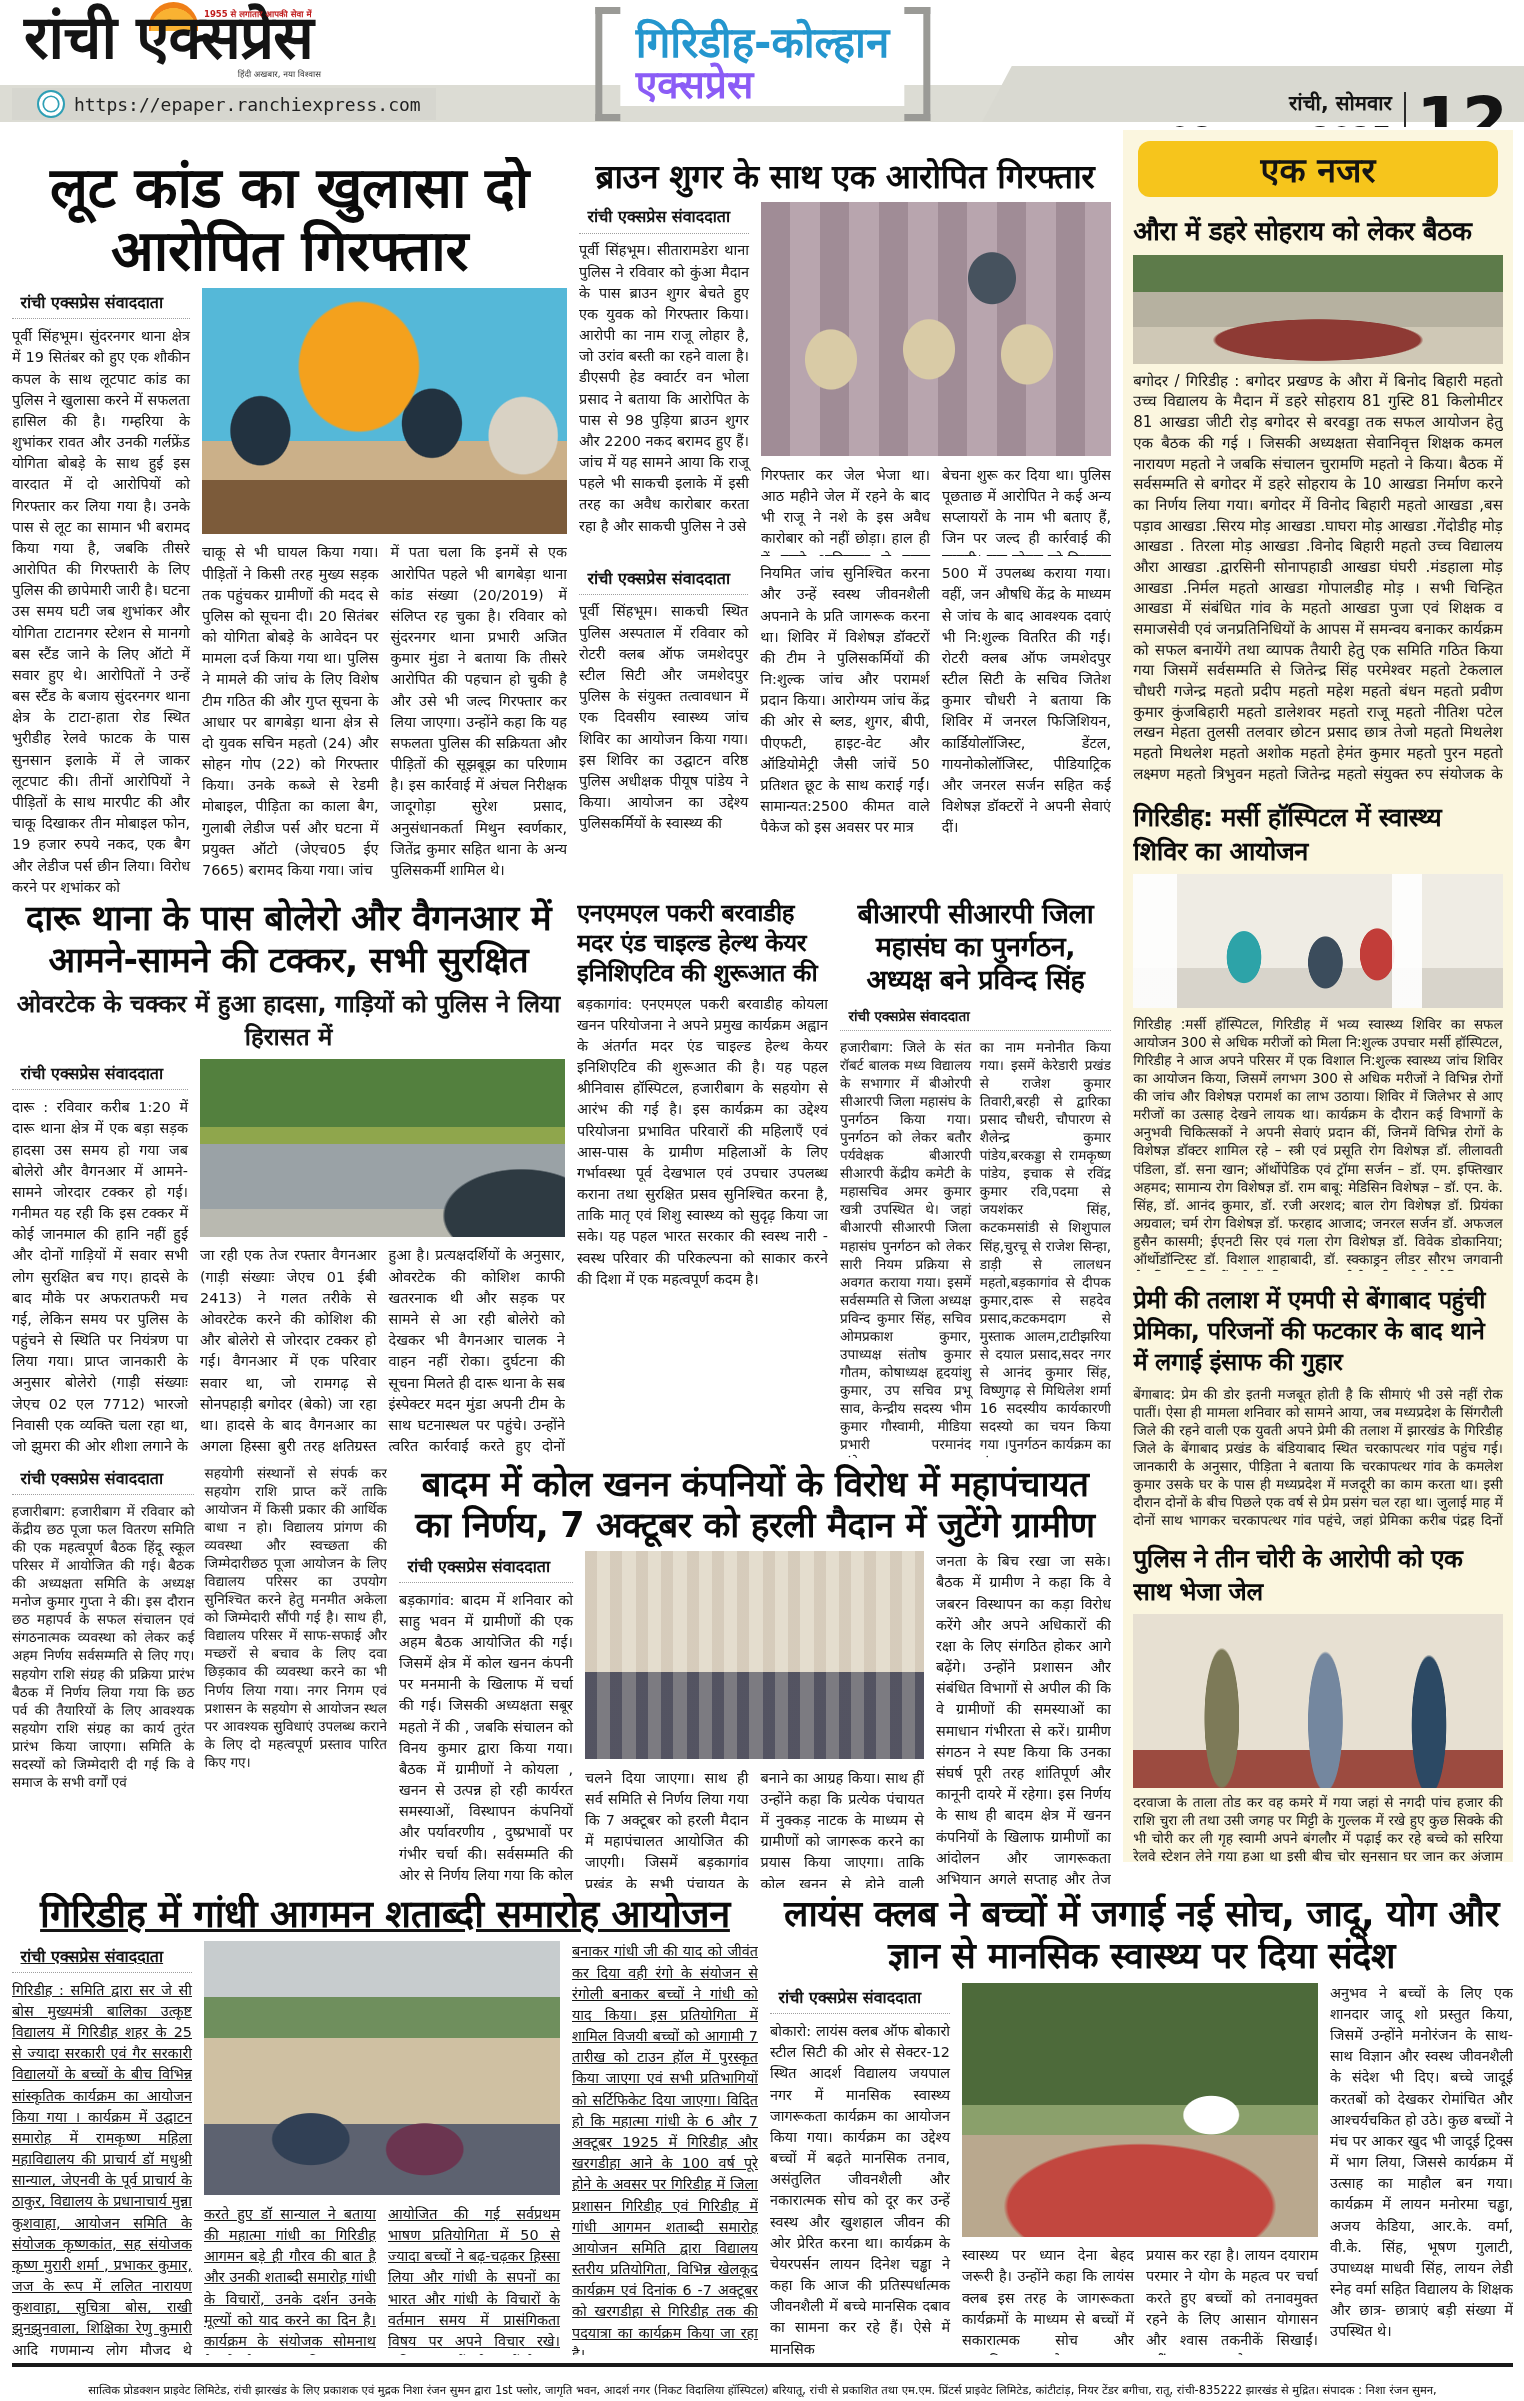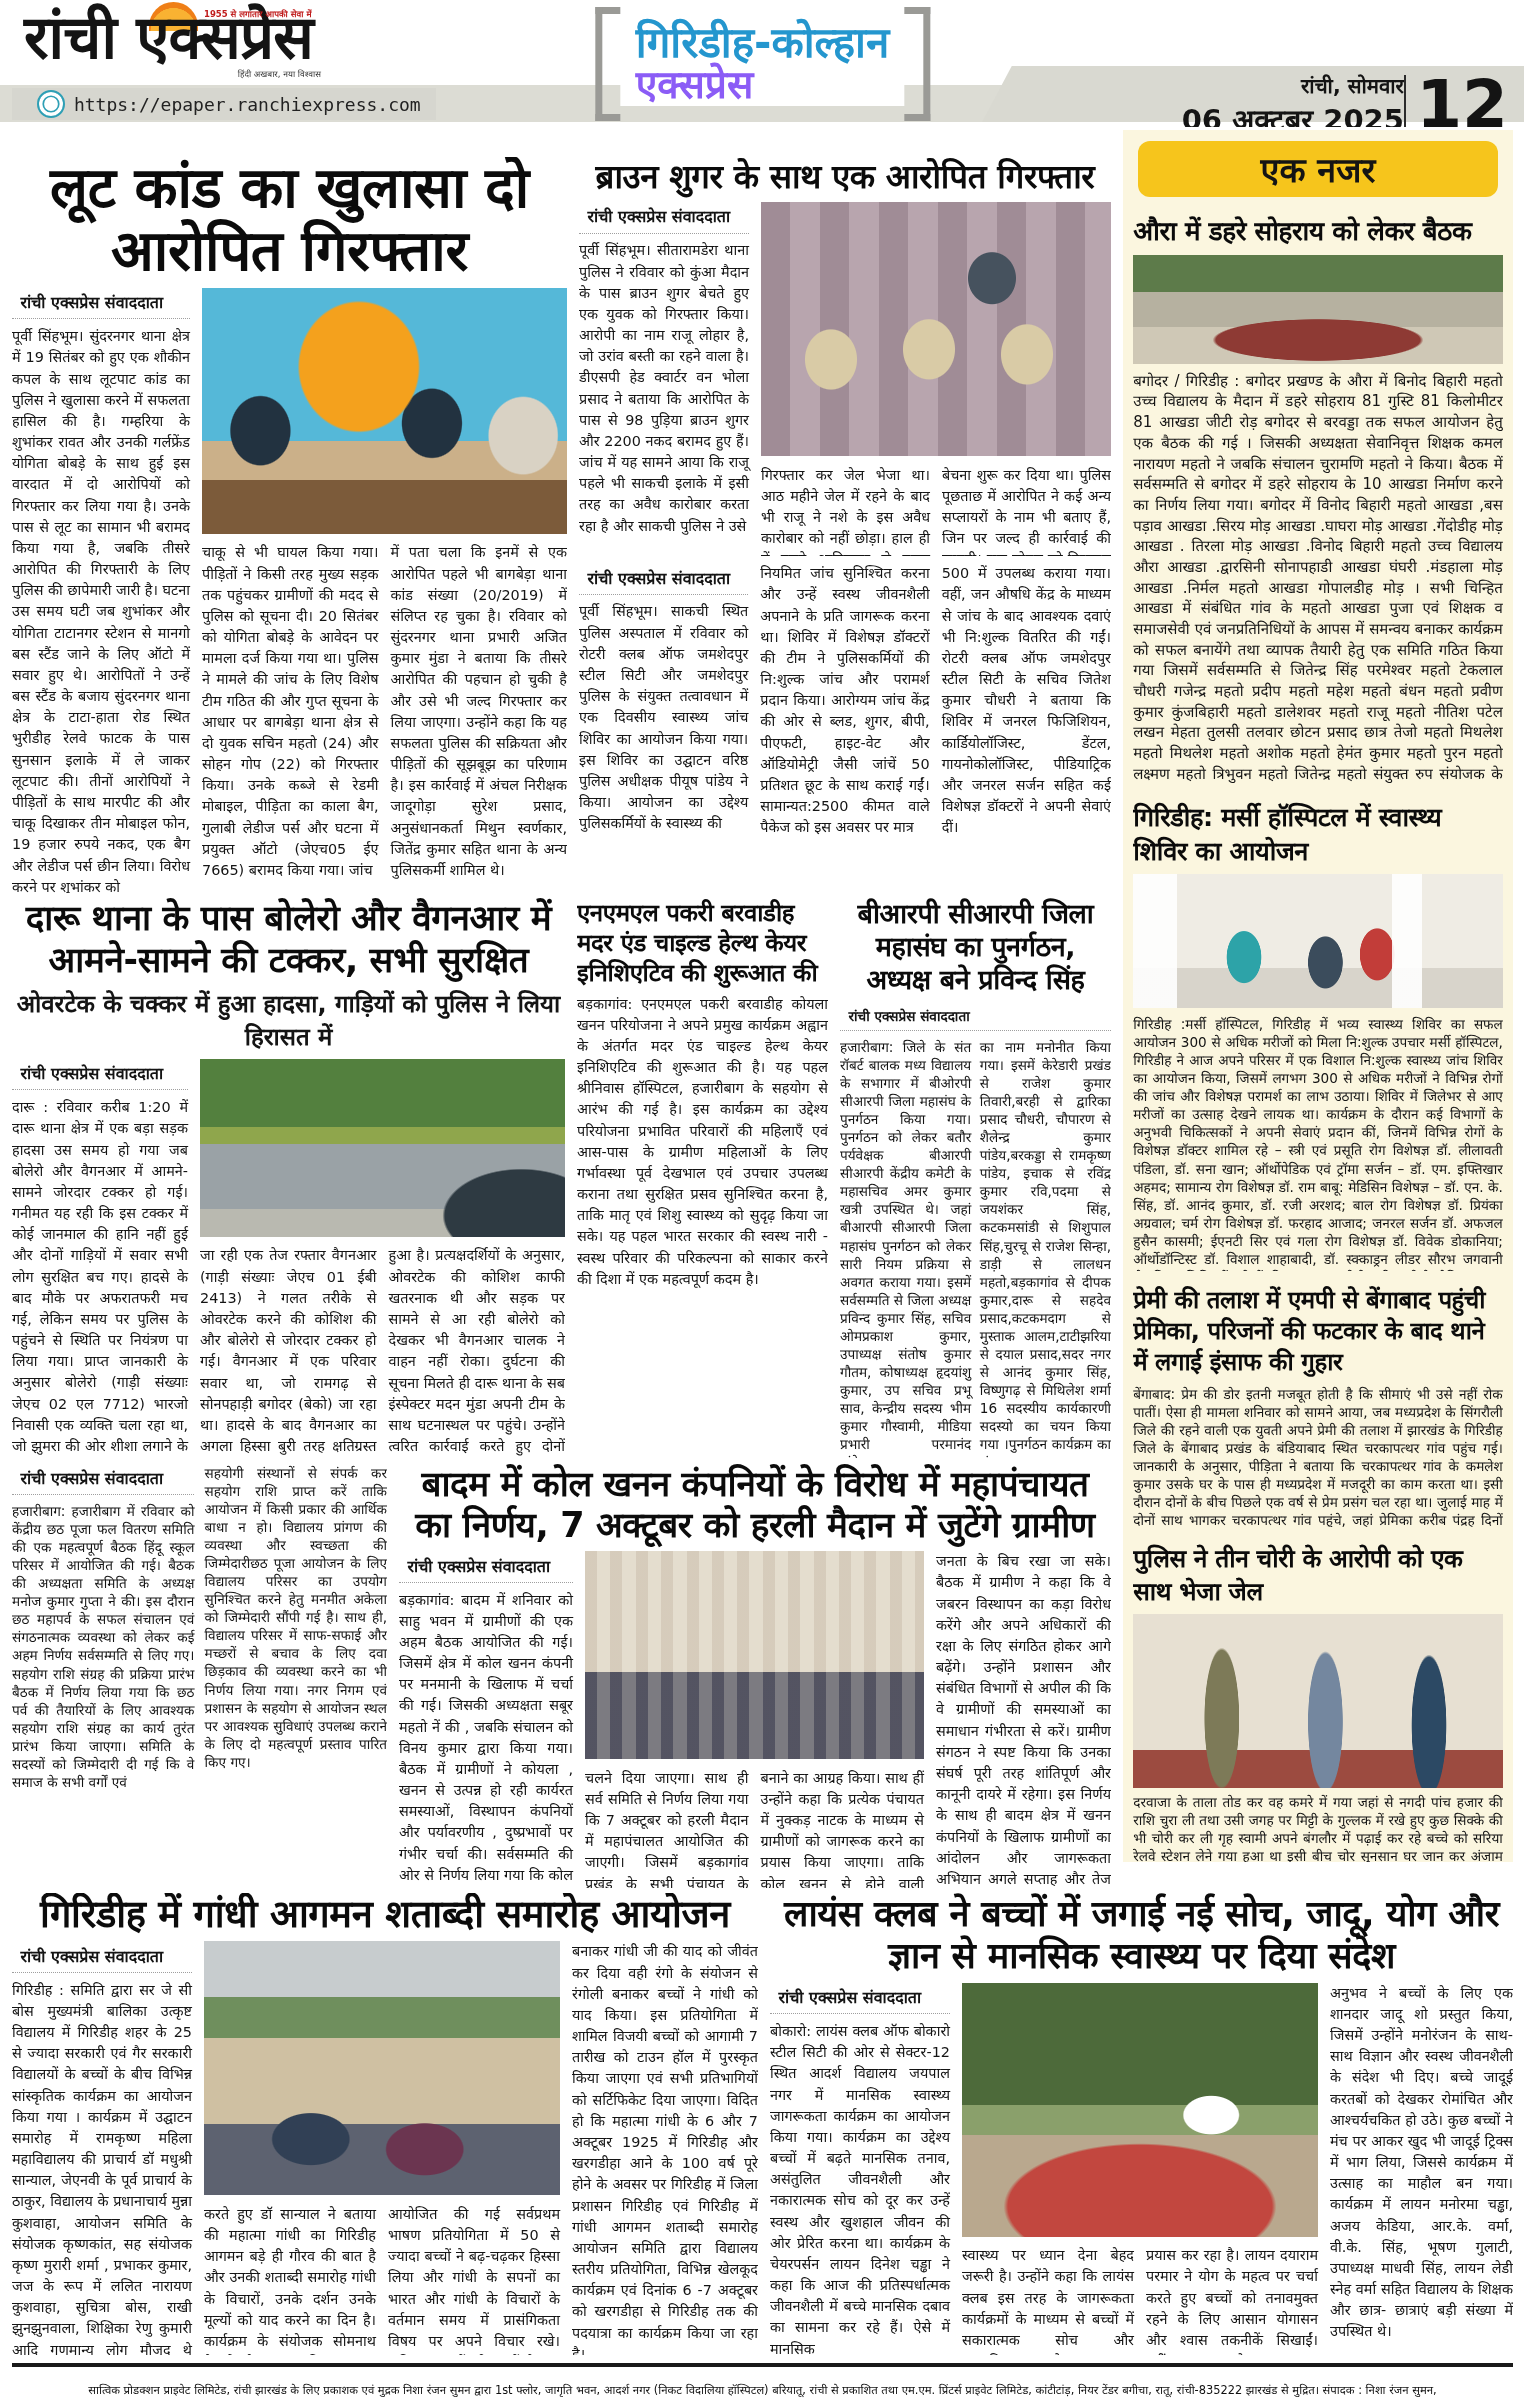--- a/index.html
+++ b/index.html
@@ -18,21 +18,21 @@
   .url-bar{position:absolute;left:12px;top:88px;width:399px;height:32px;background:#d6d6cf;display:flex;align-items:center;gap:8.5px;padding-left:25.4px;z-index:4;}
   .click-icon{width:24px;height:24px;border-radius:50%;background:#fff;border:2.5px solid #2e9fb5;box-shadow:inset 0 0 0 3.4px #fff, inset 0 0 0 5.1px #2e9fb5;}
   .url-text{font-family:"DejaVu Sans Mono",monospace;font-size:18px;color:#222;}
   .edition{position:absolute;left:50%;top:6.8px;transform:translateX(-50%);display:flex;align-items:center;height:114px;z-index:5;}
   .bracket{width:18.7px;align-self:stretch;border:7.6px solid #9a9a96;}
   .bracket.l{border-right:none;}
   .bracket.r{border-left:none;}
   .edition-inner{padding:0 15.3px;display:flex;flex-direction:column;justify-content:center;background:#fff;}
   .ed-blue{color:#2496ce;font-size:42px;font-weight:900;line-height:1.05;}
   .ed-black{color:#8b5cf6;font-size:39px;font-weight:700;line-height:1.05;}
-  .dateline{position:absolute;right:17px;top:71px;display:flex;align-items:center;z-index:6;}
+  .dateline{position:absolute;right:17px;top:88px;display:flex;align-items:center;gap:12px;z-index:6;}
   .date-txt{text-align:right;}
   .date-city{font-size:20.4px;font-weight:800;}
   .date-date{font-size:29px;font-weight:900;}
   .page-no{font-size:66px;font-weight:900;line-height:0.9;border-left:2.5px solid #2b2b2b;padding-left:10.2px;}
 
   
   .main{display:flex;gap:12px;padding:3.4px 12px 0 12px;}
   .left-zone{width:1099px;display:flex;flex-direction:column;gap:5.1px;margin-top:27px;}
   .row{display:flex;gap:12px;}
   .article{overflow:hidden;position:relative;}
@@ -296,21 +296,21 @@
         <h3 class="hl t-chori">पुलिस ने तीन चोरी के आरोपी को एक साथ भेजा जेल</h3>
         <div class="chori-row">
           <div class="photo ph-chori"></div>
         </div>
         <p class="txt txt-sm">दरवाजा के ताला तोड कर वह कमरे में गया जहां से नगदी पांच हजार की राशि चुरा ली तथा उसी जगह पर मिट्टी के गुल्लक में रखे हुए कुछ सिक्के की भी चोरी कर ली गृह स्वामी अपने बंगलौर में पढ़ाई कर रहे बच्चे को सरिया रेलवे स्टेशन लेने गया हुआ था इसी बीच चोर सुनसान घर जान कर अंजाम दिया जब पीड़ित दंपति घर पहुंचे तो घर का दरवाजा टूटा हुआ था और घर में लाइट जल रही थी तथा घर के अंदर के कई सामान बिखरे पड़े थे इसे देख उसे चोरी की भनक हुई तो रखे गए पैसे की खोजबीन करने लगे जहां से पैसा गायब मिला इसकी सूचना परसन पुलिस को दी इधर पीड़ित अजय कुमार वर्मा और उसकी पत्नी दोनों रेफरल अस्पताल धनवार में कार्यरत है पत्नी ए एन एम है इधर पकड़े गए आरोपी दो नाबालिक और एक बालिक है ना बालिक को बाल सुधार गृह हजारीबाग तथा बालिक को गिरिडीह न्यायालय भेजा गया जिसमें आशिक कोड़ा सरफराज अंसारी और सोहेल अंसारी शामिल है इस तत्काल करवाई से अपराधियों में हड़कंप है।</p>
       </div>
     </aside>
   </div>
 
   <div class="row" style="height:462px;padding:5.1px 12px 0 12px;">
-    <section class="article" style="width:746px;">
+    <section class="article" style="width:746px;text-decoration:underline;">
       <h2 class="hl hl-46">गिरिडीह में गांधी आगमन शताब्दी समारोह आयोजन</h2>
       <div class="art-cols">
         <div style="width:180px;flex:none;">
           <div class="byline">रांची एक्सप्रेस संवाददाता</div>
           <p class="txt">गिरिडीह : समिति द्वारा सर जे सी बोस मुख्यमंत्री बालिका उत्कृष्ट विद्यालय में गिरिडीह शहर के 25 से ज्यादा सरकारी एवं गैर सरकारी विद्यालयों के बच्चों के बीच विभिन्न सांस्कृतिक कार्यक्रम का आयोजन किया गया । कार्यक्रम में उद्घाटन समारोह में रामकृष्ण महिला महाविद्यालय की प्राचार्य डॉ मधुश्री सान्याल, जेएनवी के पूर्व प्राचार्य के ठाकुर, विद्यालय के प्रधानाचार्य मुन्ना कुशवाहा, आयोजन समिति के संयोजक कृष्णकांत, सह संयोजक कृष्ण मुरारी शर्मा , प्रभाकर कुमार, जज के रूप में ललित नारायण कुशवाहा, सुचित्रा बोस, राखी झुनझुनवाला, शिक्षिका रेणु कुमारी आदि गणमान्य लोग मौजूद थे कार्यक्रम को संबोधित</p>
         </div>
         <div style="width:356px;flex:none;">
           <div class="photo ph-gandhi"></div>
           <div class="two">
             <p class="txt">करते हुए डॉ सान्याल ने बताया की महात्मा गांधी का गिरिडीह आगमन बड़े ही गौरव की बात है और उनकी शताब्दी समारोह गांधी के विचारों, उनके दर्शन उनके मूल्यों को याद करने का दिन है। कार्यक्रम के संयोजक सोमनाथ केशरी ने बताया कि कुल 6 प्रतियोगिताओं का आयोजन किया गया जिसमें भाषण, लेख, कोलार्ज, चित्रकला, कविता पाठ और रंगोली प्रतियोगिता</p>

